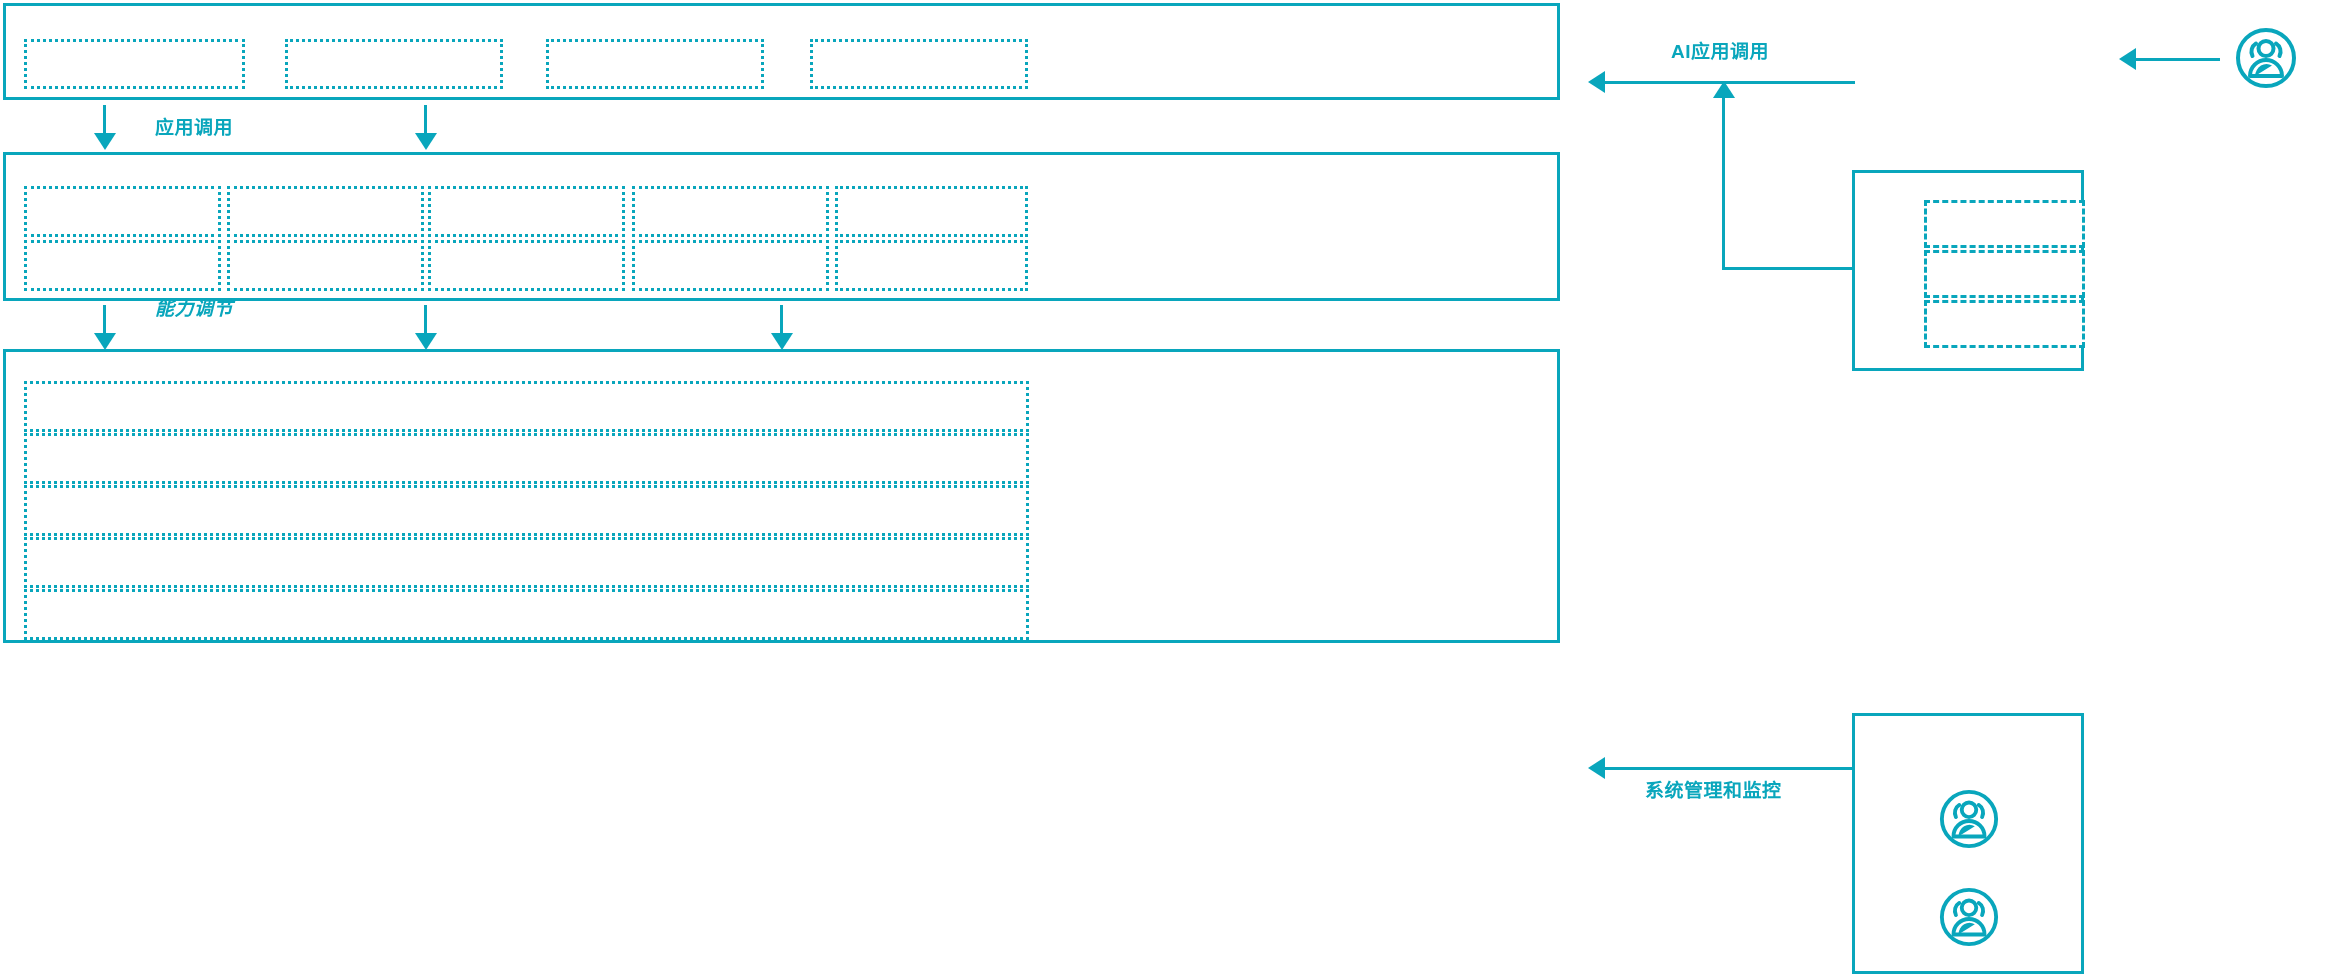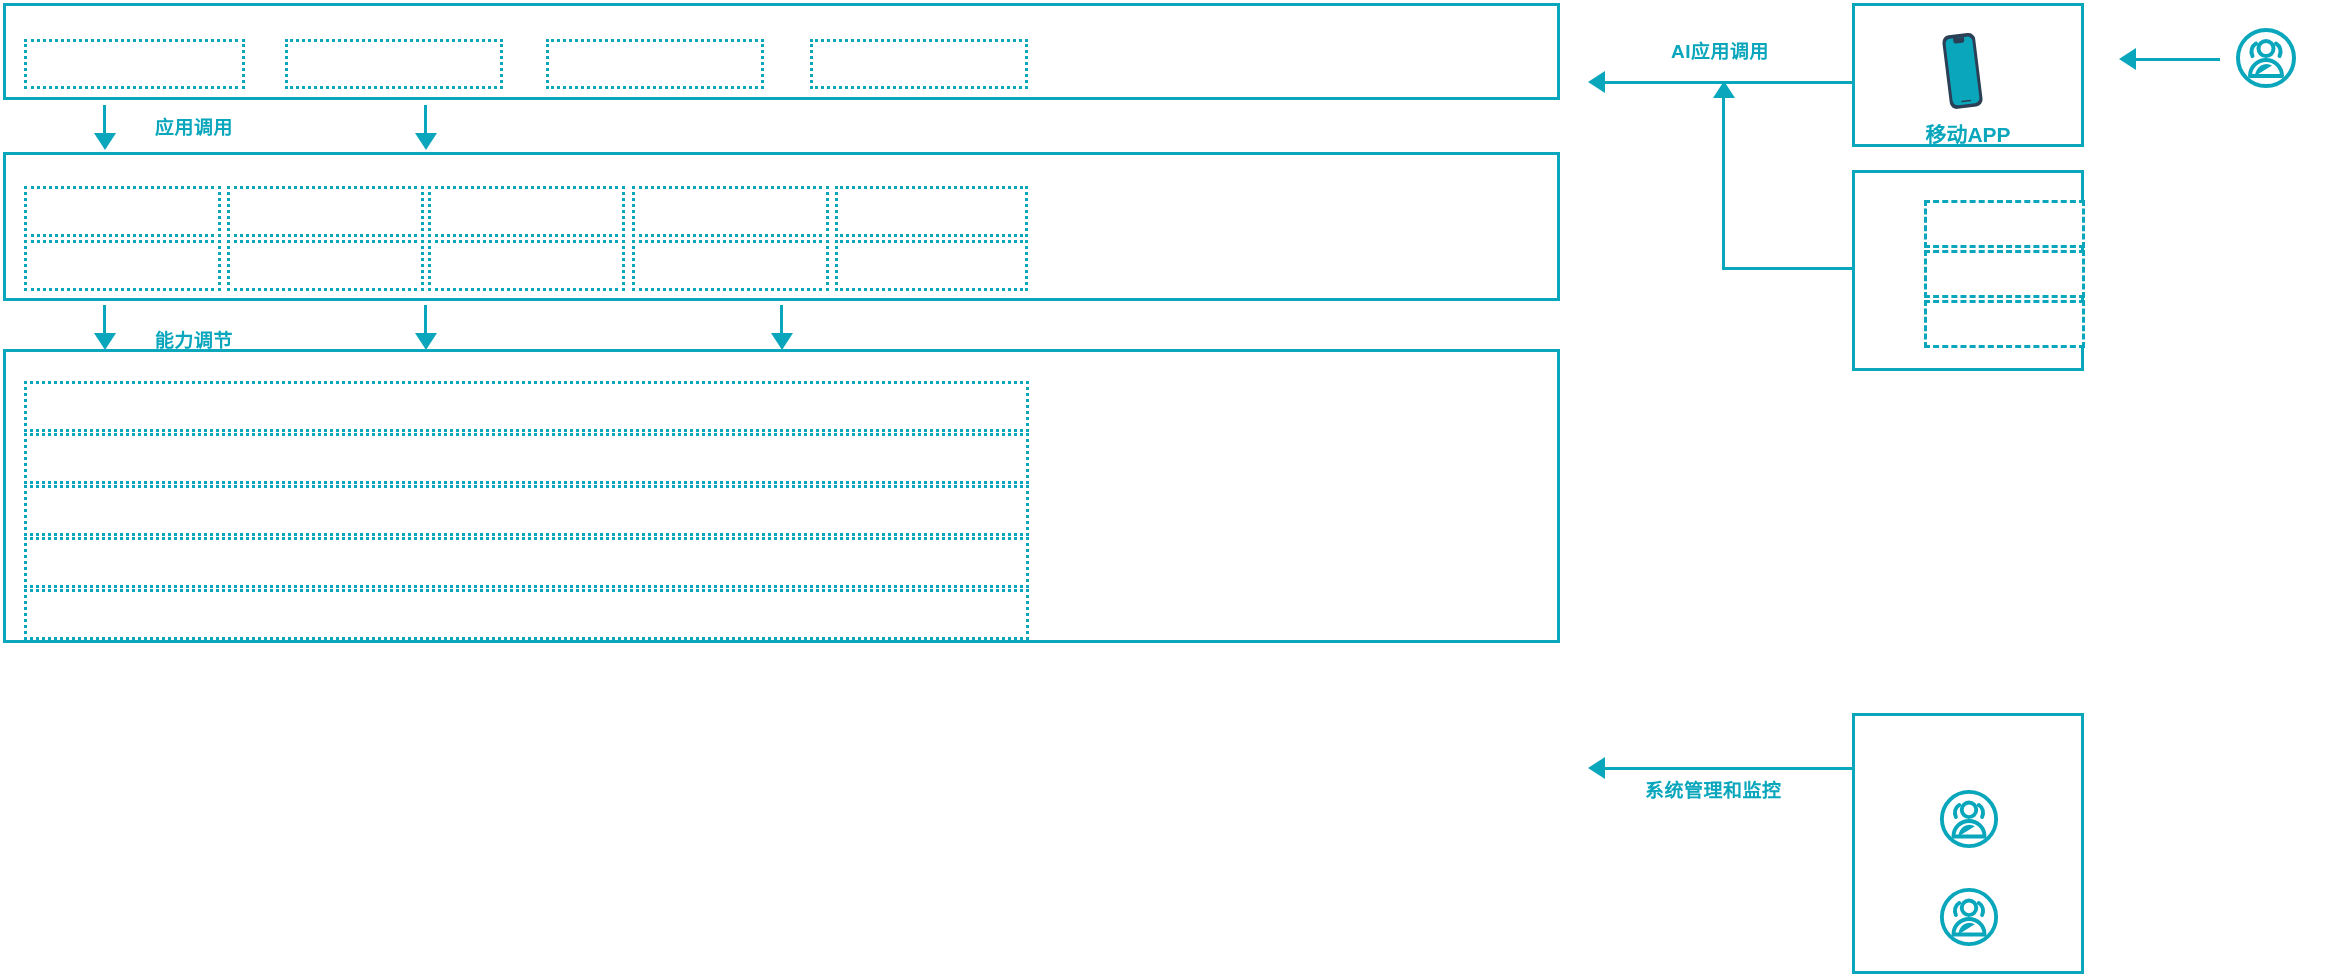--- a/index.html
+++ b/index.html
@@ -105,52 +105,38 @@
 
   <div class="arrow-v" style="left:103px;top:305px;height:30px;"></div>
   <div class="head-down" style="left:94px;top:333px;"></div>
 
   <div class="arrow-v" style="left:424px;top:305px;height:30px;"></div>
   <div class="head-down" style="left:415px;top:333px;"></div>
 
   <div class="arrow-v" style="left:780px;top:305px;height:30px;"></div>
   <div class="head-down" style="left:771px;top:333px;"></div>
 
-  <div class="label" style="left:155px;top:331px;">能力调节</div>
+  <div class="label" style="left:155px;top:299px;font-style:italic;">能力调节</div>
 
   <div class="panel" style="left:3px;top:349px;width:1557px;height:294px;">
   </div>
   <div class="dbox" style="left:24px;top:381px;width:1005px;height:51px;"></div>
   <div class="dbox" style="left:24px;top:433px;width:1005px;height:51px;"></div>
   <div class="dbox" style="left:24px;top:485px;width:1005px;height:51px;"></div>
   <div class="dbox" style="left:24px;top:537px;width:1005px;height:51px;"></div>
   <div class="dbox" style="left:24px;top:589px;width:1005px;height:51px;"></div>
 
   <div class="arrow-h" style="left:1604px;top:81px;width:251px;"></div>
   <div class="head-left" style="left:1588px;top:71px;"></div>
   <div class="label" style="left:1671px;top:42px;">AI应用调用</div>
 
   <div class="arrow-v" style="left:1722px;top:98px;height:172px;"></div>
   <div class="head-up" style="left:1713px;top:81px;"></div>
   <div class="arrow-h" style="left:1722px;top:267px;width:130px;"></div>
 
-  <div class="panel" style="left:1852px;top:3px;width:232px;height:144px;">
-    <div class="phone-wrap" style="left:72px;top:22px;width:70px;height:86px;">
-      <svg width="70" height="86" viewBox="0 0 70 86" xmlns="http://www.w3.org/2000/svg">
-        <g transform="rotate(-7 35 43)">
-          <rect x="19" y="6" width="33" height="74" rx="7" ry="7" fill="#2b4057"></rect>
-          <rect x="22" y="9.5" width="27" height="67" rx="5" ry="5" fill="#09a6bc"></rect>
-          <path d="M30 9.5 h11 v3.2 a2.2 2.2 0 0 1 -2.2 2.2 h-6.6
-                   a2.2 2.2 0 0 1 -2.2 -2.2 z" fill="#2b4057"></path>
-          <rect x="30.5" y="72.5" width="10" height="1.6" rx="0.8" fill="#2b4057"></rect>
-        </g>
-      </svg>
-    </div>
-    <div class="app-caption" style="left:0;top:112px;">移动APP</div>
-  </div>
 
   <div class="panel" style="left:1852px;top:170px;width:232px;height:201px;">
   </div>
   <div class="dbox dashed" style="left:1924px;top:200px;width:161px;height:48px;"></div>
   <div class="dbox dashed" style="left:1924px;top:250px;width:161px;height:48px;"></div>
   <div class="dbox dashed" style="left:1924px;top:300px;width:161px;height:48px;"></div>
 
   <div class="arrow-h" style="left:1604px;top:767px;width:250px;"></div>
   <div class="head-left" style="left:1588px;top:757px;"></div>
   <div class="label" style="left:1645px;top:781px;text-align:right;">系统管理和监控</div>

